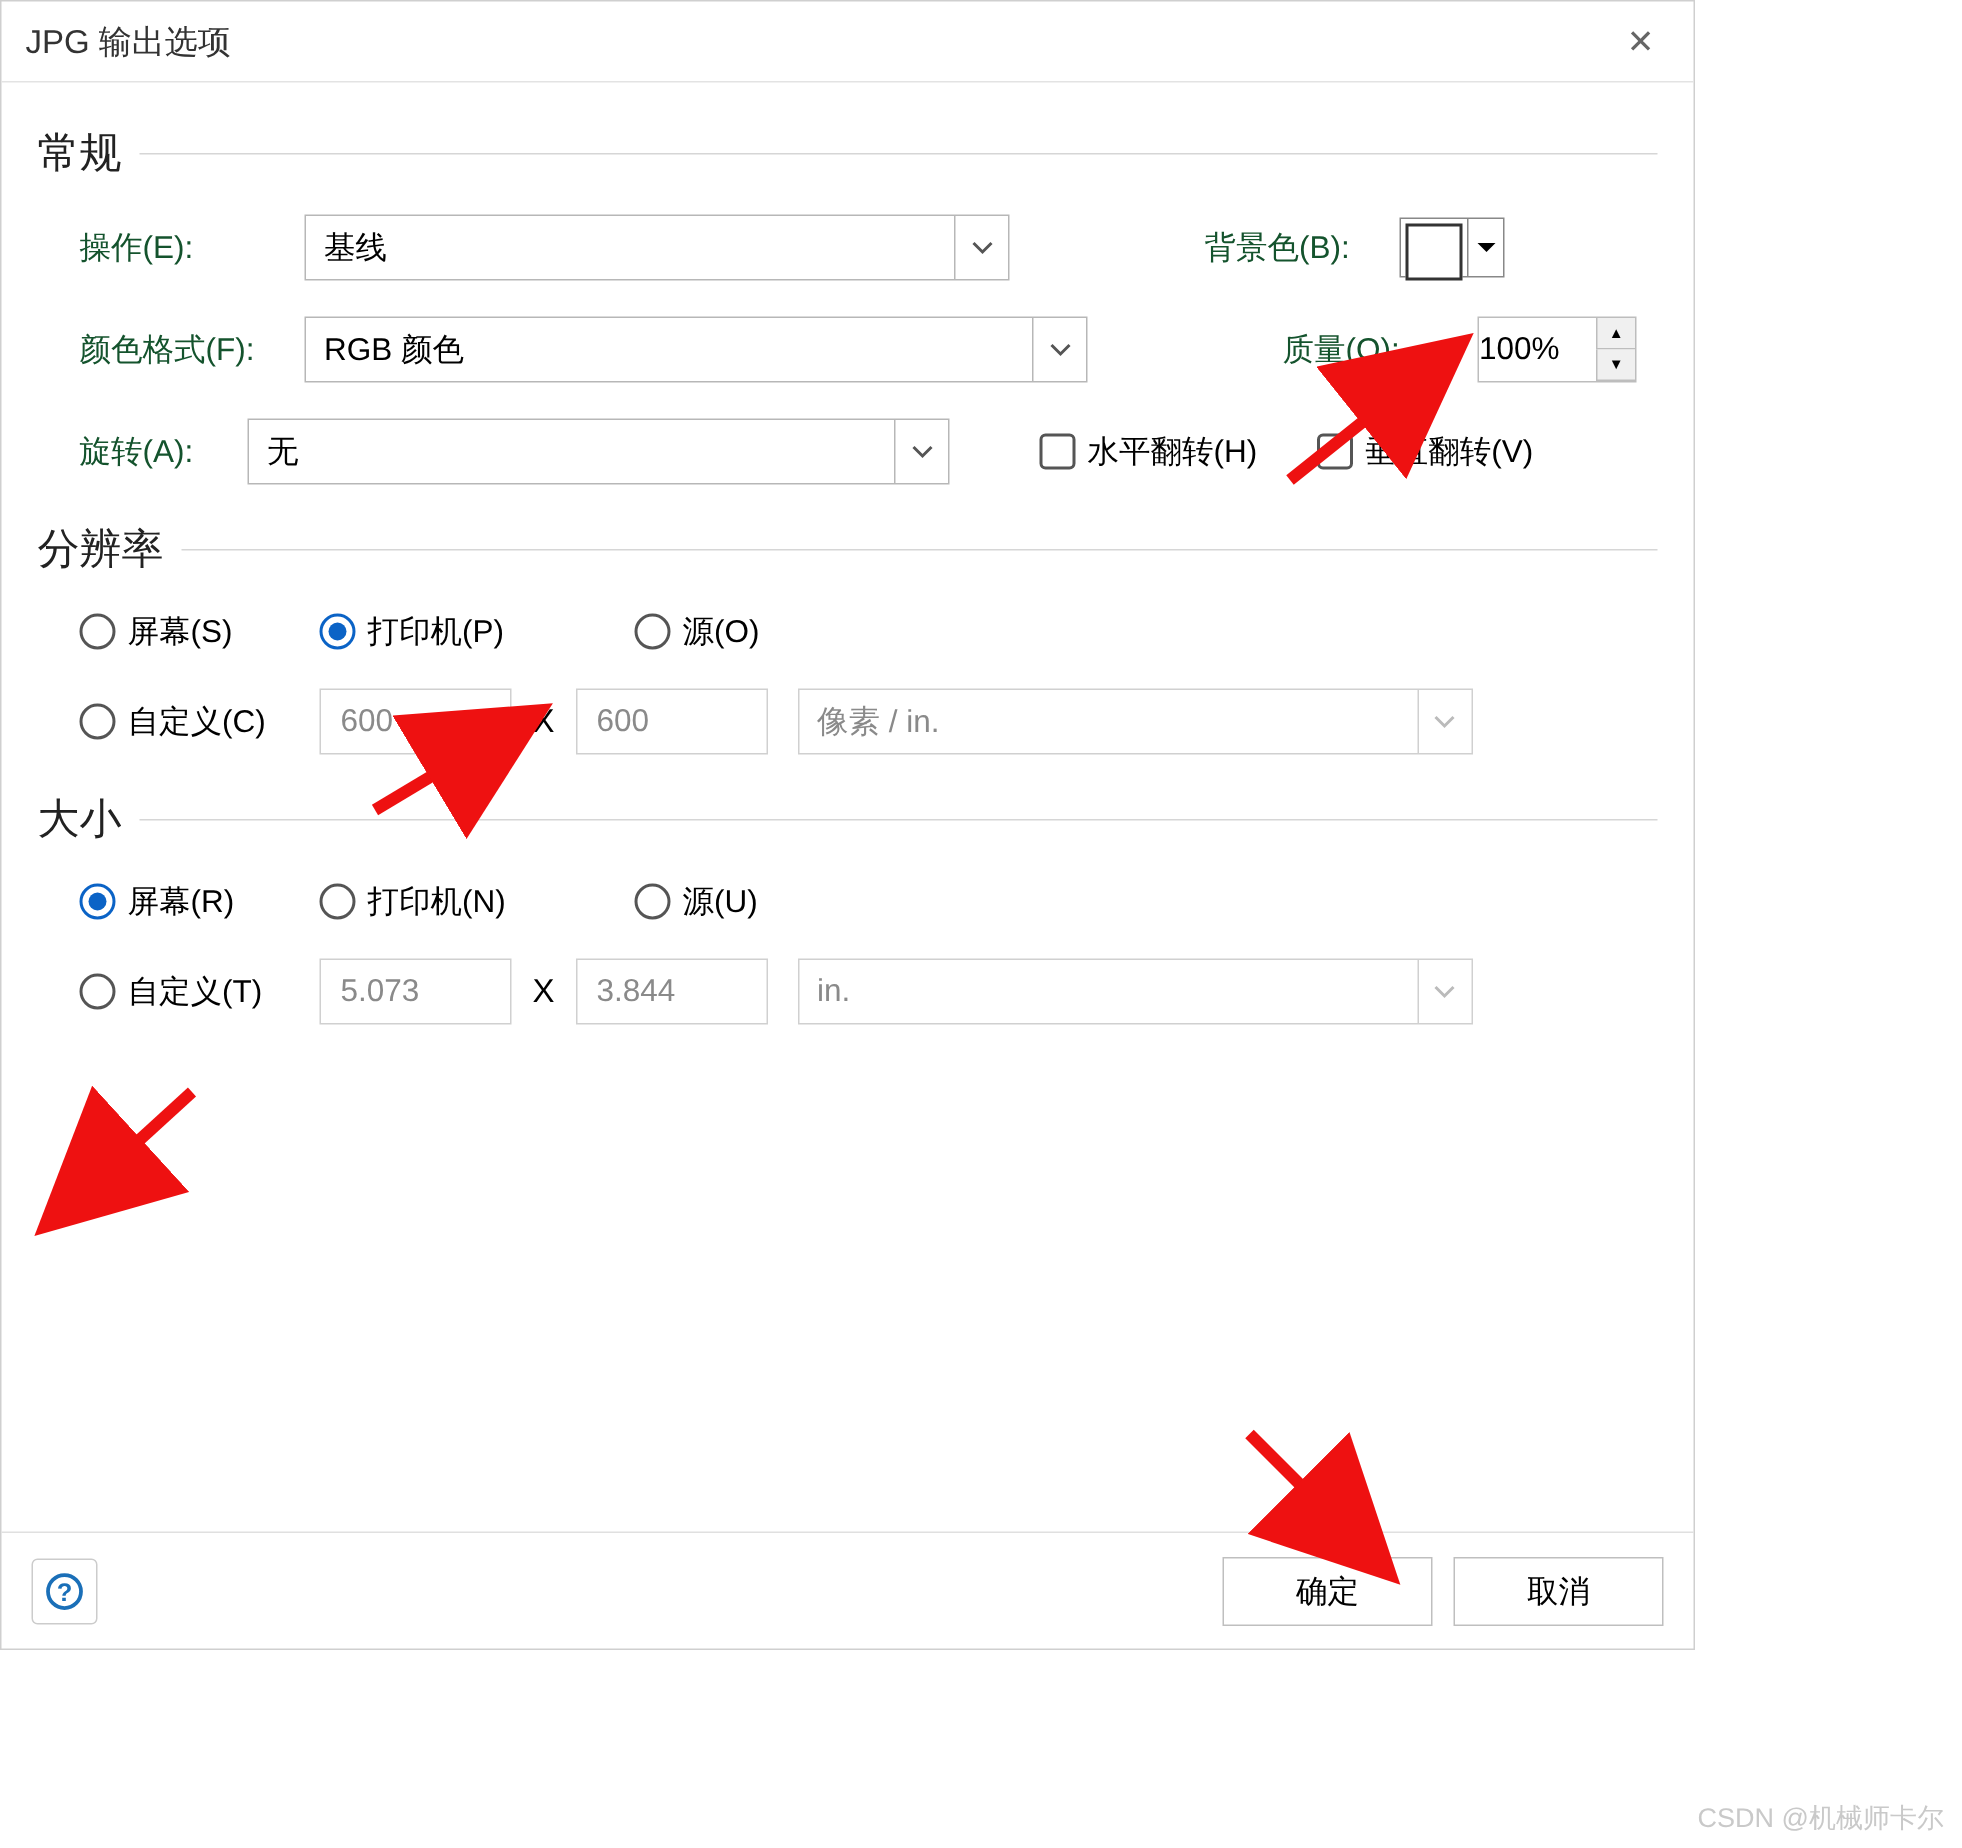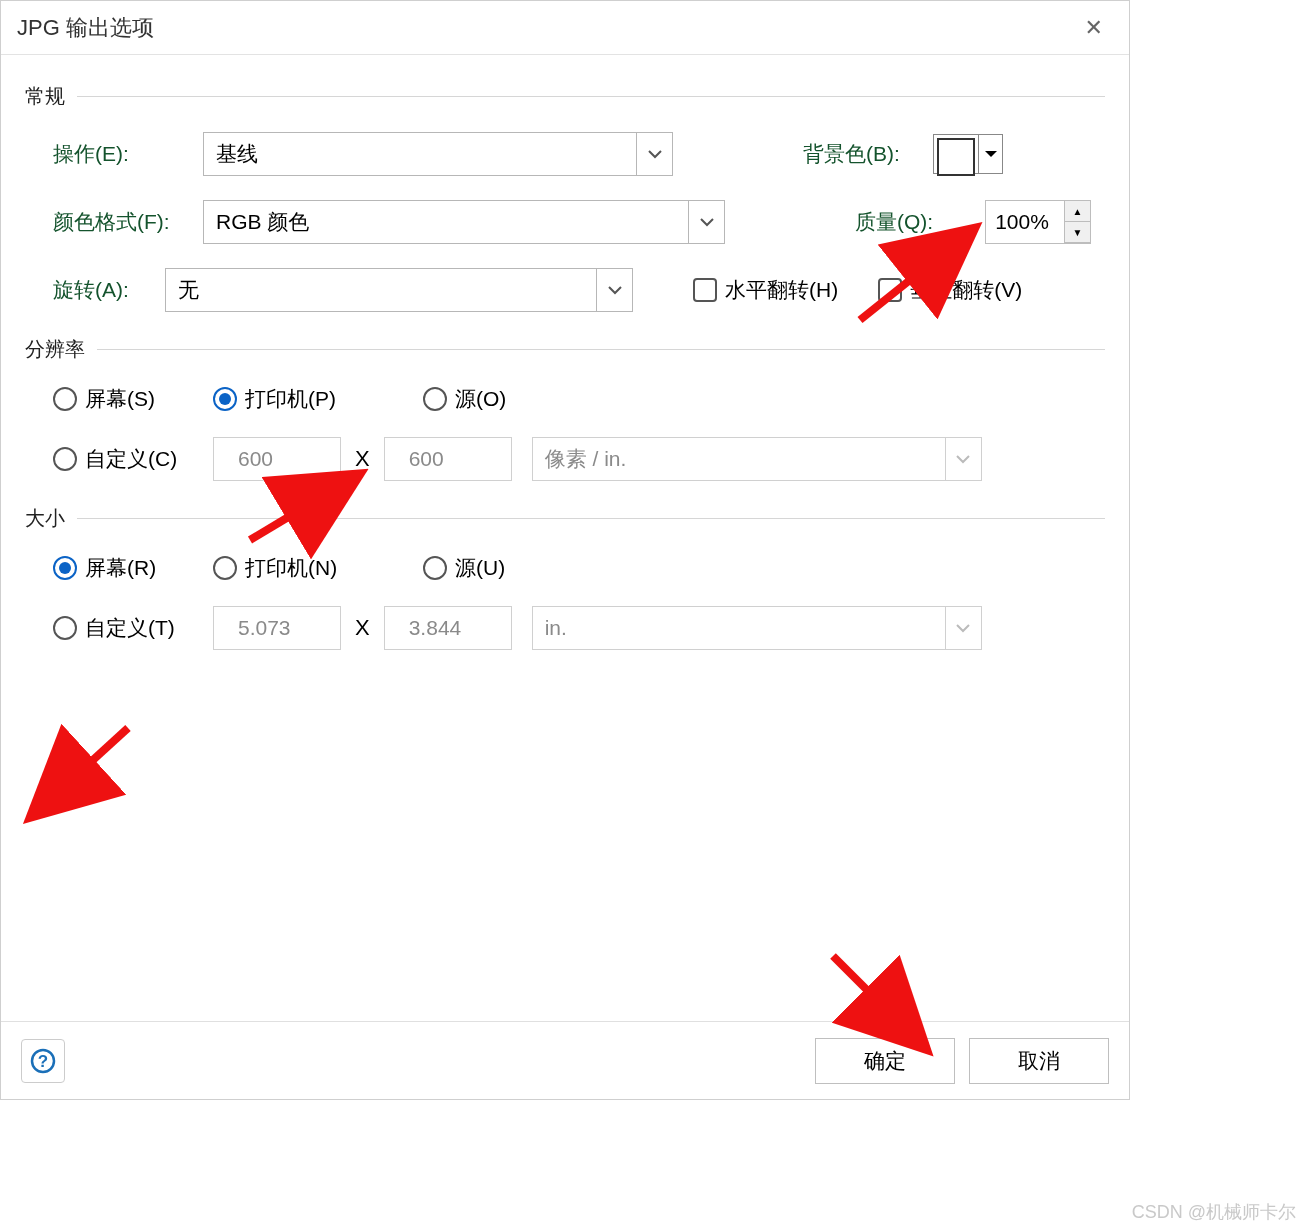--- a/index.html
+++ b/index.html
@@ -35,21 +35,21 @@
       color: #666;
       padding: 4px 10px;
       cursor: pointer;
     }
     .content {
       padding: 28px 24px 0 24px;
     }
     .group-header {
       display: flex;
       align-items: center;
-      font-size: 20px;
+      font-size: 28px;
       color: #222;
       margin-bottom: 22px;
     }
     .group-header .line {
       flex: 1;
       height: 1px;
       background: #d6d6d6;
       margin-left: 12px;
     }
     .form-row {
@@ -97,21 +97,21 @@
       border: 2px solid #333; margin: 3px;
     }
     .color-swatch .drop {
       flex: 1; display: flex; align-items: center; justify-content: center;
       border-left: 1px solid #888;
     }
     .color-swatch .drop svg { width: 14px; height: 10px; }
     .spinner-wrap { display: flex; align-items: center; border: 1px solid #bdbdbd; height: 44px; }
     .spinner-input {
       width: 78px; height: 42px; border: none;
-      font-size: 21px; text-align: center; padding-right: 6px;
+      font-size: 21px; text-align: left; padding-right: 6px;
     }
     .spinner-btns { display: flex; flex-direction: column; width: 26px; height: 42px; }
     .spinner-btns .sb {
       flex: 1; border: 1px solid #bdbdbd; border-right: none; border-top: none;
       background: #f0f0f0; display: flex; align-items: center; justify-content: center;
       font-size: 10px;
     }
     .spinner-btns .sb:first-child { border-top: none; }
     .radio {
       width: 24px; height: 24px; border: 2px solid #555; border-radius: 50%;
@@ -122,21 +122,21 @@
     .radio.checked::after {
       content: ""; width: 12px; height: 12px; background: #0b63c6; border-radius: 50%;
     }
     .checkbox {
       width: 24px; height: 24px; border: 2px solid #555; border-radius: 4px;
       display: inline-block; margin-right: 8px; cursor: pointer; flex-shrink: 0;
     }
     .radio-item { display: flex; align-items: center; font-size: 21px; }
     .text-input {
       height: 44px; border: 1px solid #d0d0d0; background: #fff;
-      font-size: 21px; padding: 0 24px; color: #8a8a8a;
+      font-size: 21px; padding: 0 13px; color: #8a8a8a;
     }
     .x-sep { font-size: 22px; margin: 0 14px; }
     .footer {
       position: absolute; bottom: 0; left: 0; right: 0;
       height: 78px; border-top: 1px solid #e0e0e0;
       display: flex; align-items: center; padding: 0 20px;
     }
     .help-btn {
       width: 44px; height: 44px; border: 1px solid #ccc; border-radius: 4px;
       display: flex; align-items: center; justify-content: center; cursor: pointer;

